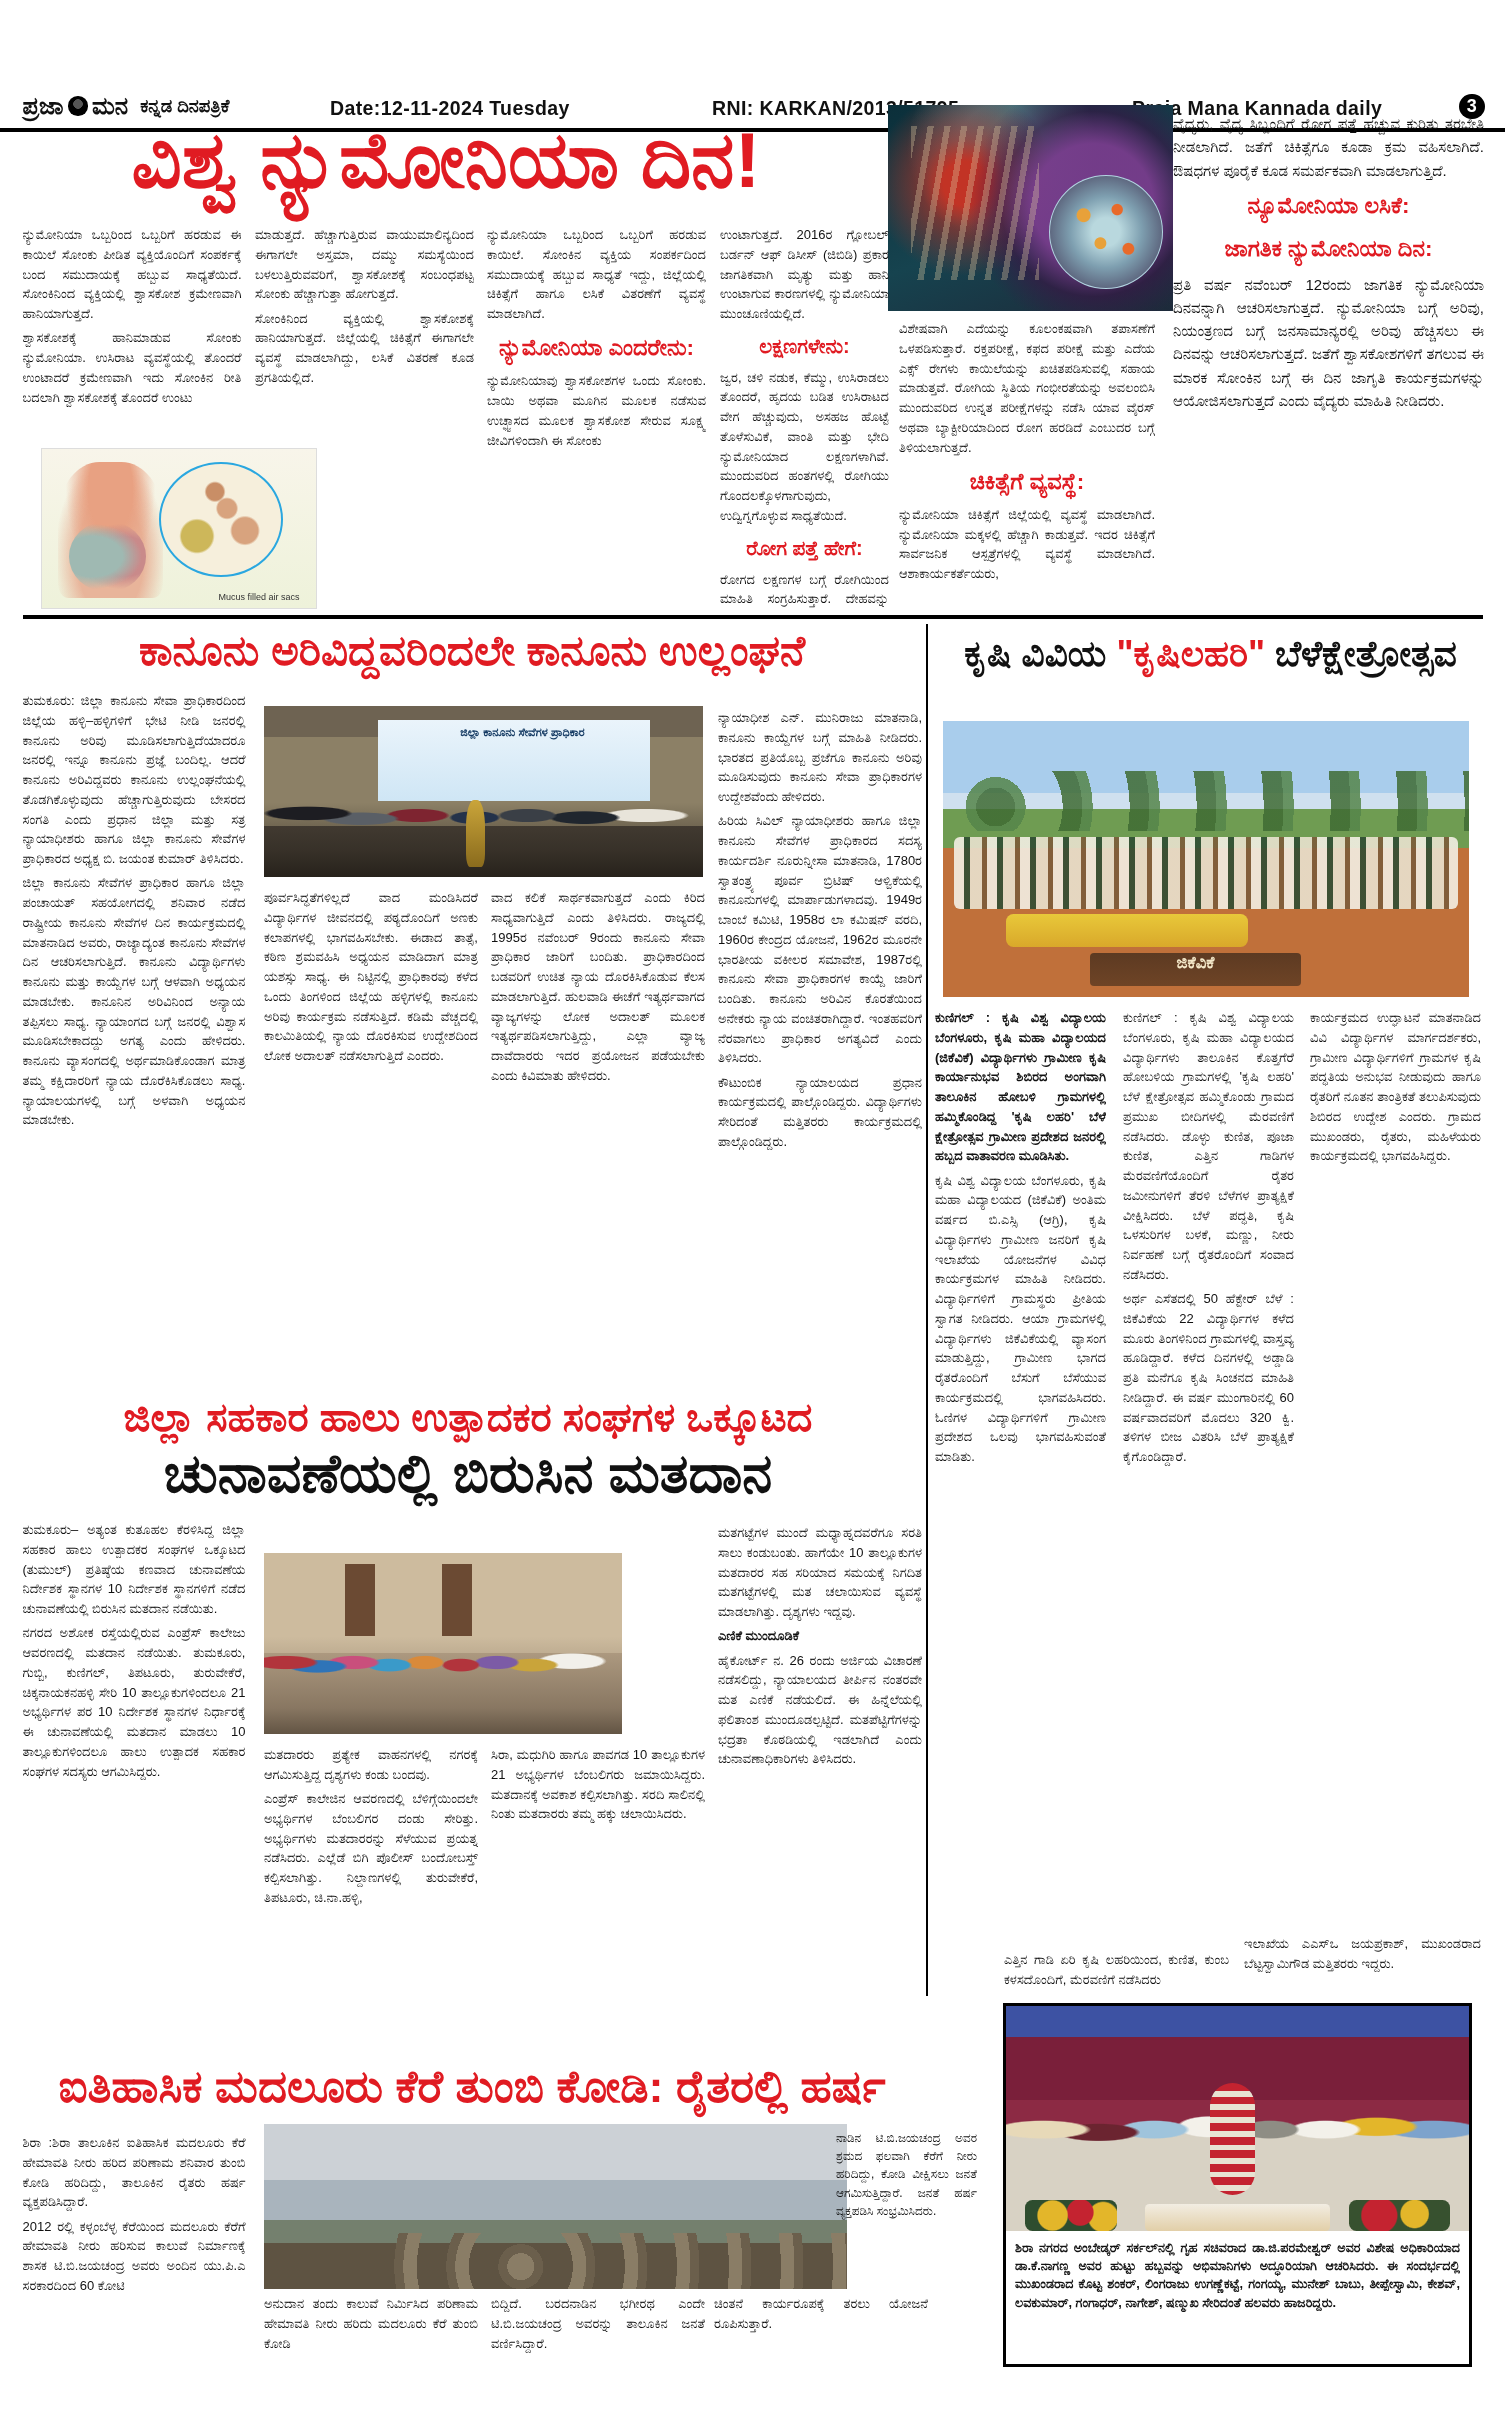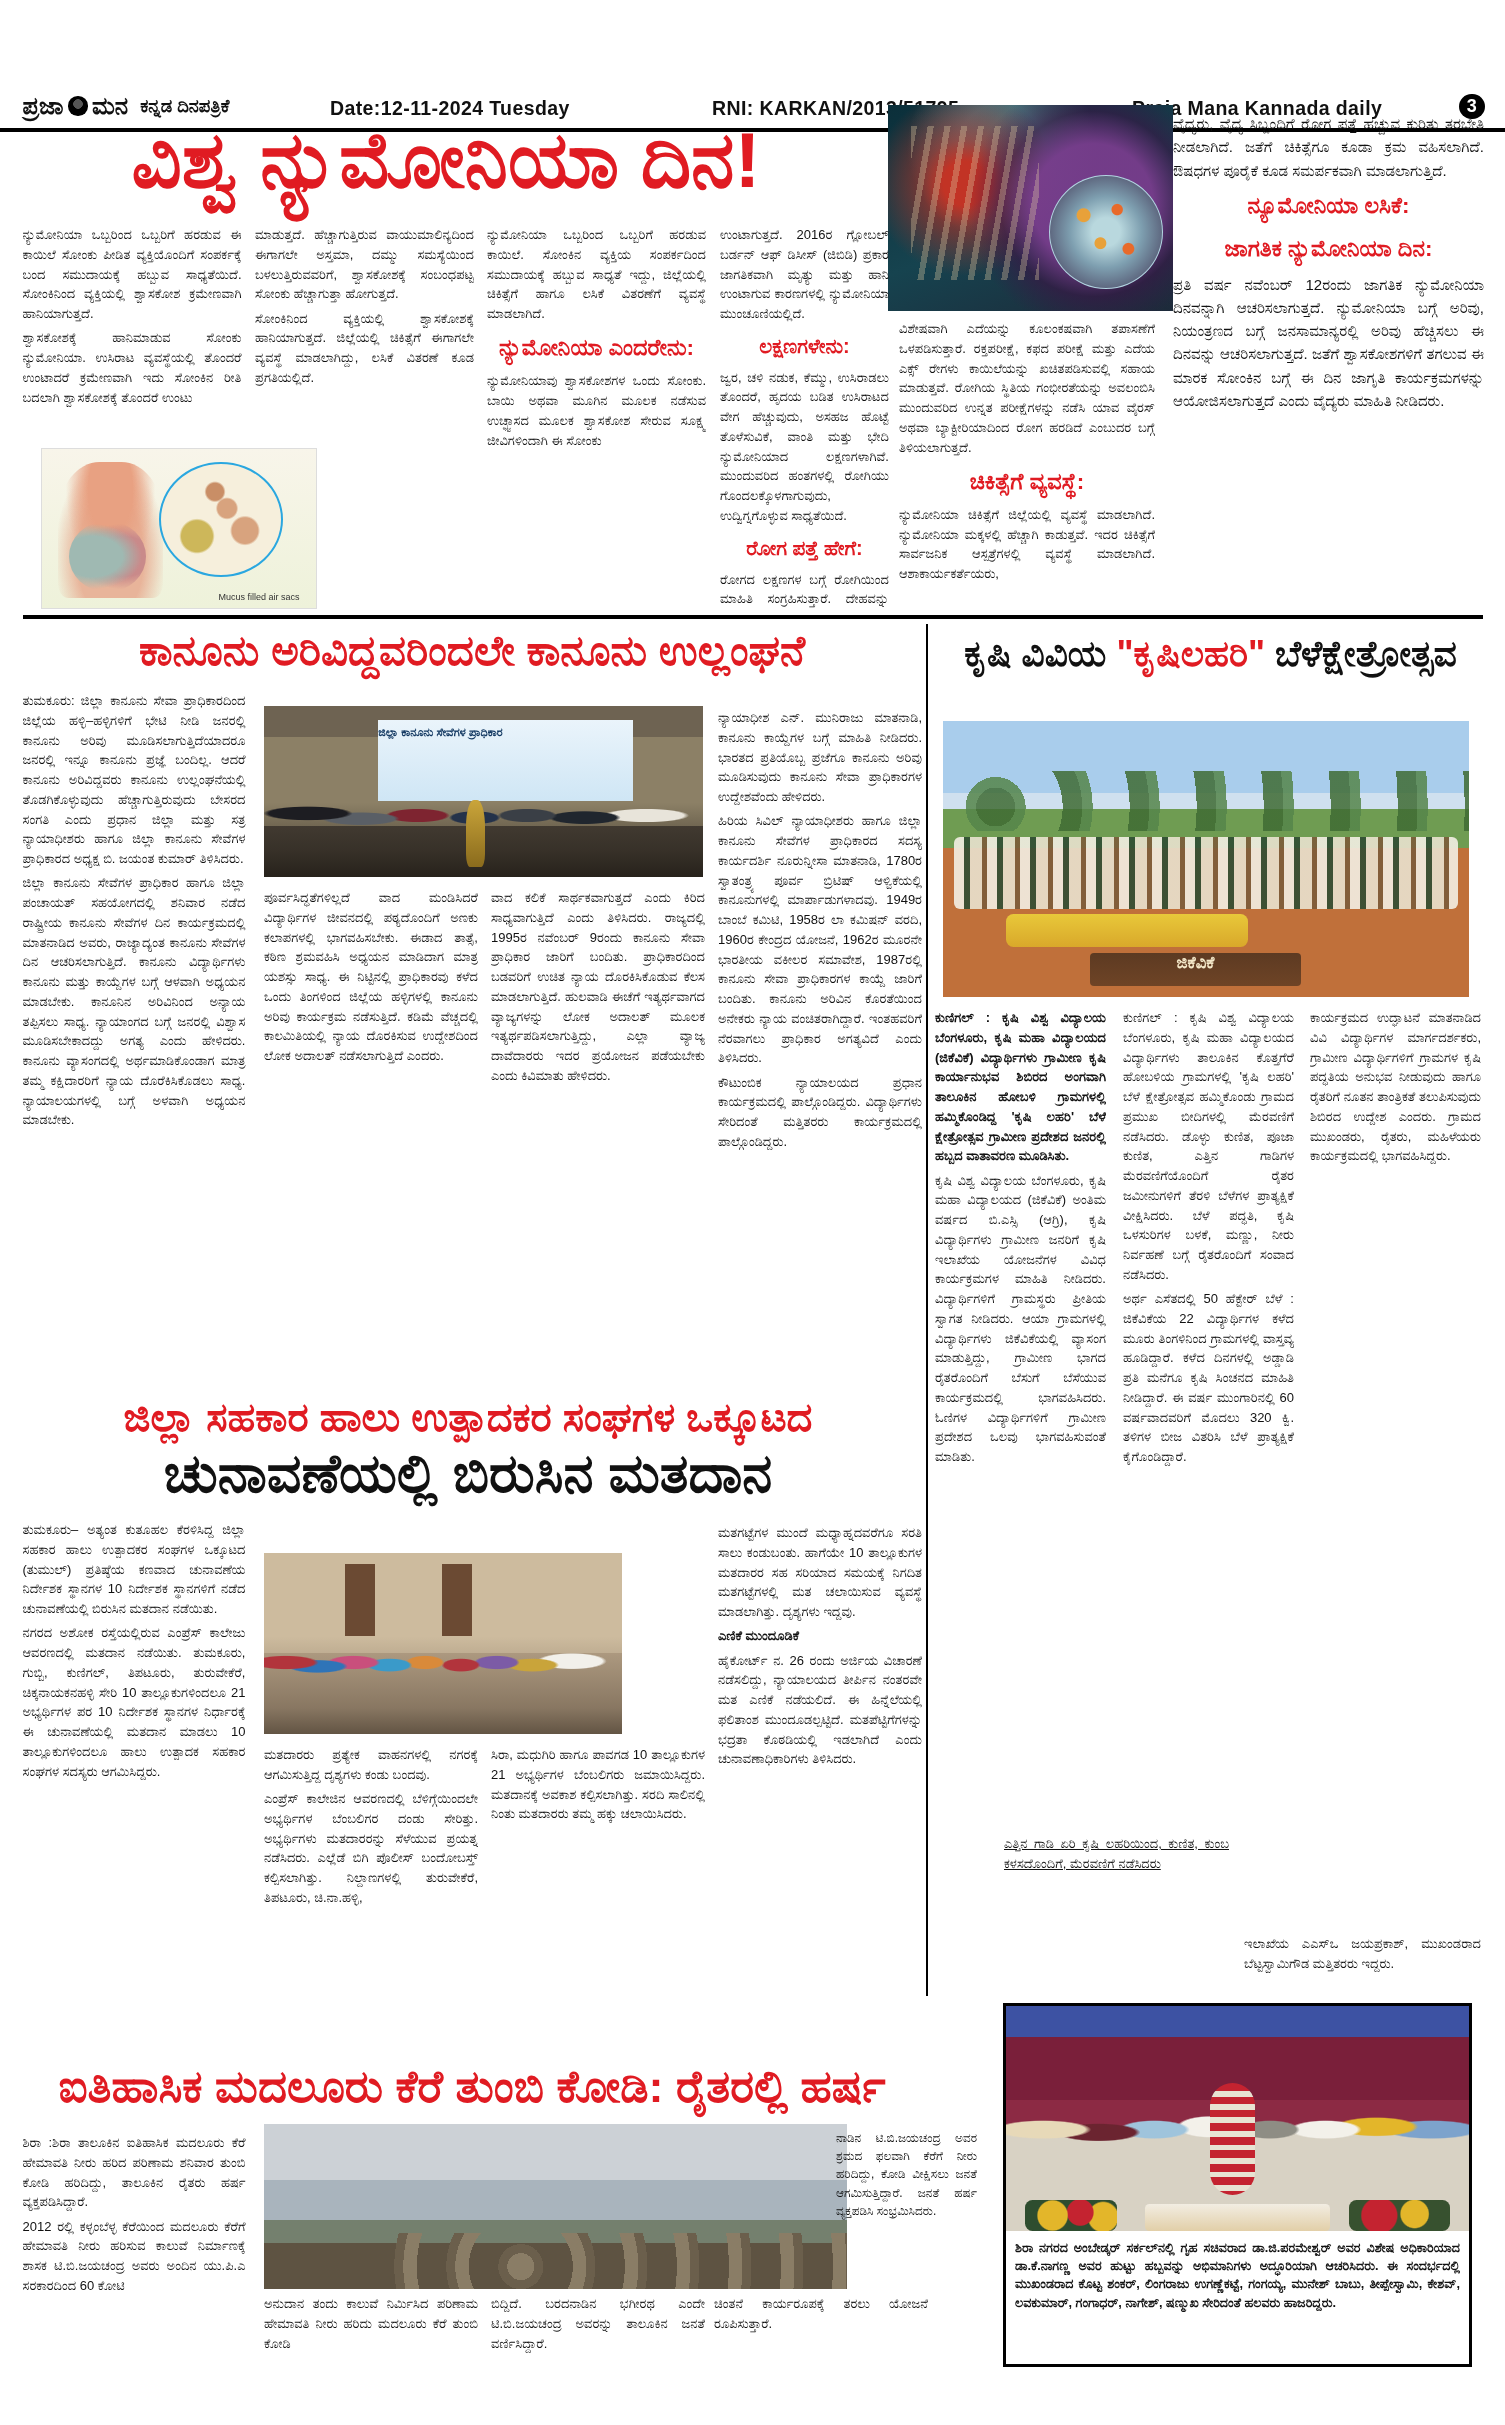--- a/index.html
+++ b/index.html
@@ -57,21 +57,21 @@
      background:
        radial-gradient(circle at 30% 65%, #cdb75a 0 14%, transparent 16%),
        radial-gradient(circle at 55% 40%, #d8a37e 0 10%, transparent 12%),
        radial-gradient(circle at 70% 60%, #d8a37e 0 12%, transparent 14%),
        radial-gradient(circle at 45% 25%, #c98e66 0 8%, transparent 10%),
        #f6efdc;}
   #ph-diagram .cap{position:absolute;right:6%;bottom:4%;font-size:9px;color:#333;font-family:"Liberation Sans",sans-serif;}
   #ph-law{background:linear-gradient(#6e6352 0 18%, #8c8066 18% 70%, #4a4238 70% 100%);}
   #ph-law .banner{position:absolute;left:26%;top:8%;width:58%;height:44%;
      background:linear-gradient(#eaf4fb,#cfe6f5);color:#143a63;font-size:11.2px;font-weight:bold;
-     padding-top:6px;}
+     text-align:center;padding-top:6px;padding-left:17px;}
   #ph-law .people{position:absolute;left:0;bottom:0;width:100%;height:62%;
      background:
       radial-gradient(ellipse at 10% 40%, #1d1d22 0 7%, transparent 8%),
       radial-gradient(ellipse at 22% 45%, #5a5f66 0 7%, transparent 8%),
       radial-gradient(ellipse at 35% 42%, #7e2430 0 7%, transparent 8%),
       radial-gradient(ellipse at 48% 44%, #24324a 0 7%, transparent 8%),
       radial-gradient(ellipse at 60% 42%, #3a3f46 0 7%, transparent 8%),
       radial-gradient(ellipse at 73% 44%, #20262e 0 7%, transparent 8%),
       radial-gradient(ellipse at 87% 42%, #e8e4da 0 7%, transparent 8%),
       linear-gradient(transparent 0 30%, rgba(40,35,28,.55) 75%, rgba(30,26,20,.8) 100%);}
@@ -240,21 +240,21 @@
     <p class="boldline">ಕುಣಿಗಲ್ : ಕೃಷಿ ವಿಶ್ವ ವಿದ್ಯಾಲಯ ಬೆಂಗಳೂರು, ಕೃಷಿ ಮಹಾ ವಿದ್ಯಾಲಯದ (ಜಿಕೆವಿಕೆ) ವಿದ್ಯಾರ್ಥಿಗಳು ಗ್ರಾಮೀಣ ಕೃಷಿ ಕಾರ್ಯಾನುಭವ ಶಿಬಿರದ ಅಂಗವಾಗಿ ತಾಲೂಕಿನ ಹೋಬಳಿ ಗ್ರಾಮಗಳಲ್ಲಿ ಹಮ್ಮಿಕೊಂಡಿದ್ದ 'ಕೃಷಿ ಲಹರಿ' ಬೆಳೆ ಕ್ಷೇತ್ರೋತ್ಸವ ಗ್ರಾಮೀಣ ಪ್ರದೇಶದ ಜನರಲ್ಲಿ ಹಬ್ಬದ ವಾತಾವರಣ ಮೂಡಿಸಿತು.</p>
     <p>ಕೃಷಿ ವಿಶ್ವ ವಿದ್ಯಾಲಯ ಬೆಂಗಳೂರು, ಕೃಷಿ ಮಹಾ ವಿದ್ಯಾಲಯದ (ಜಿಕೆವಿಕೆ) ಅಂತಿಮ ವರ್ಷದ ಬಿ.ಎಸ್ಸಿ (ಆಗ್ರಿ), ಕೃಷಿ ವಿದ್ಯಾರ್ಥಿಗಳು ಗ್ರಾಮೀಣ ಜನರಿಗೆ ಕೃಷಿ ಇಲಾಖೆಯ ಯೋಜನೆಗಳ ವಿವಿಧ ಕಾರ್ಯಕ್ರಮಗಳ ಮಾಹಿತಿ ನೀಡಿದರು. ವಿದ್ಯಾರ್ಥಿಗಳಿಗೆ ಗ್ರಾಮಸ್ಥರು ಪ್ರೀತಿಯ ಸ್ವಾಗತ ನೀಡಿದರು. ಆಯಾ ಗ್ರಾಮಗಳಲ್ಲಿ ವಿದ್ಯಾರ್ಥಿಗಳು ಜಿಕೆವಿಕೆಯಲ್ಲಿ ವ್ಯಾಸಂಗ ಮಾಡುತ್ತಿದ್ದು, ಗ್ರಾಮೀಣ ಭಾಗದ ರೈತರೊಂದಿಗೆ ಬೆಸುಗೆ ಬೆಸೆಯುವ ಕಾರ್ಯಕ್ರಮದಲ್ಲಿ ಭಾಗವಹಿಸಿದರು. ಓಣಿಗಳ ವಿದ್ಯಾರ್ಥಿಗಳಿಗೆ ಗ್ರಾಮೀಣ ಪ್ರದೇಶದ ಒಲವು ಭಾಗವಹಿಸುವಂತೆ ಮಾಡಿತು.</p>
   </div>
   <div class="abs bodytext" style="left:1123px;top:1008px;width:171px;height:918px;">
     <p>ಕುಣಿಗಲ್ : ಕೃಷಿ ವಿಶ್ವ ವಿದ್ಯಾಲಯ ಬೆಂಗಳೂರು, ಕೃಷಿ ಮಹಾ ವಿದ್ಯಾಲಯದ ವಿದ್ಯಾರ್ಥಿಗಳು ತಾಲೂಕಿನ ಕೊತ್ತಗೆರೆ ಹೋಬಳಿಯ ಗ್ರಾಮಗಳಲ್ಲಿ 'ಕೃಷಿ ಲಹರಿ' ಬೆಳೆ ಕ್ಷೇತ್ರೋತ್ಸವ ಹಮ್ಮಿಕೊಂಡು ಗ್ರಾಮದ ಪ್ರಮುಖ ಬೀದಿಗಳಲ್ಲಿ ಮೆರವಣಿಗೆ ನಡೆಸಿದರು. ಡೊಳ್ಳು ಕುಣಿತ, ಪೂಜಾ ಕುಣಿತ, ಎತ್ತಿನ ಗಾಡಿಗಳ ಮೆರವಣಿಗೆಯೊಂದಿಗೆ ರೈತರ ಜಮೀನುಗಳಿಗೆ ತೆರಳಿ ಬೆಳೆಗಳ ಪ್ರಾತ್ಯಕ್ಷಿಕೆ ವೀಕ್ಷಿಸಿದರು. ಬೆಳೆ ಪದ್ಧತಿ, ಕೃಷಿ ಒಳಸುರಿಗಳ ಬಳಕೆ, ಮಣ್ಣು, ನೀರು ನಿರ್ವಹಣೆ ಬಗ್ಗೆ ರೈತರೊಂದಿಗೆ ಸಂವಾದ ನಡೆಸಿದರು.</p>
     <p>ಅರ್ಥ ಎಸೆತದಲ್ಲಿ 50 ಹೆಕ್ಟೇರ್ ಬೆಳೆ : ಜಿಕೆವಿಕೆಯ 22 ವಿದ್ಯಾರ್ಥಿಗಳ ಕಳೆದ ಮೂರು ತಿಂಗಳಿನಿಂದ ಗ್ರಾಮಗಳಲ್ಲಿ ವಾಸ್ತವ್ಯ ಹೂಡಿದ್ದಾರೆ. ಕಳೆದ ದಿನಗಳಲ್ಲಿ ಅಡ್ಡಾಡಿ ಪ್ರತಿ ಮನೆಗೂ ಕೃಷಿ ಸಿಂಚನದ ಮಾಹಿತಿ ನೀಡಿದ್ದಾರೆ. ಈ ವರ್ಷ ಮುಂಗಾರಿನಲ್ಲಿ 60 ವರ್ಷವಾದವರಿಗೆ ಮೊದಲು 320 ಕ್ವಿ. ತಳಿಗಳ ಬೀಜ ವಿತರಿಸಿ ಬೆಳೆ ಪ್ರಾತ್ಯಕ್ಷಿಕೆ ಕೈಗೊಂಡಿದ್ದಾರೆ.</p>
   </div>
   <div class="abs bodytext" style="left:1310px;top:1008px;width:171px;height:918px;">
     <p>ಕಾರ್ಯಕ್ರಮದ ಉದ್ಘಾಟನೆ ಮಾತನಾಡಿದ ವಿವಿ ವಿದ್ಯಾರ್ಥಿಗಳ ಮಾರ್ಗದರ್ಶಕರು, ಗ್ರಾಮೀಣ ವಿದ್ಯಾರ್ಥಿಗಳಿಗೆ ಗ್ರಾಮಗಳ ಕೃಷಿ ಪದ್ಧತಿಯ ಅನುಭವ ನೀಡುವುದು ಹಾಗೂ ರೈತರಿಗೆ ನೂತನ ತಾಂತ್ರಿಕತೆ ತಲುಪಿಸುವುದು ಶಿಬಿರದ ಉದ್ದೇಶ ಎಂದರು. ಗ್ರಾಮದ ಮುಖಂಡರು, ರೈತರು, ಮಹಿಳೆಯರು ಕಾರ್ಯಕ್ರಮದಲ್ಲಿ ಭಾಗವಹಿಸಿದ್ದರು.</p>
   </div>
-  <div class="abs bodytext" style="left:1004px;top:1834px;width:225px;height:64px;text-decoration:underline;">
+  <div class="abs bodytext" style="left:1004px;top:1950px;width:225px;height:64px;">
     <p>ಎತ್ತಿನ ಗಾಡಿ ಏರಿ ಕೃಷಿ ಲಹರಿಯಿಂದ, ಕುಣಿತ, ಕುಂಬ ಕಳಸದೊಂದಿಗೆ, ಮೆರವಣಿಗೆ ನಡೆಸಿದರು</p>
   </div>
   <div class="abs bodytext" style="left:1244px;top:1934px;width:237px;height:64px;">
     <p>ಇಲಾಖೆಯ ಎಎಸ್ಒ ಜಯಪ್ರಕಾಶ್, ಮುಖಂಡರಾದ ಬೆಟ್ಟಸ್ವಾಮಿಗೌಡ ಮತ್ತಿತರರು ಇದ್ದರು.</p>
   </div>
 
   <div class="abs headline-red" style="left:26px;top:1396px;width:884px;height:43px;font-size:40px;line-height:1.05;">ಜಿಲ್ಲಾ ಸಹಕಾರ ಹಾಲು ಉತ್ಪಾದಕರ ಸಂಘಗಳ ಒಕ್ಕೂಟದ</div>
   <div class="abs headline-black" style="left:26px;top:1445px;width:884px;height:63px;font-size:54px;line-height:1.05;">ಚುನಾವಣೆಯಲ್ಲಿ ಬಿರುಸಿನ ಮತದಾನ</div>
 
   <div class="abs bodytext" style="left:22.5px;top:1520px;width:223px;height:534px;">

